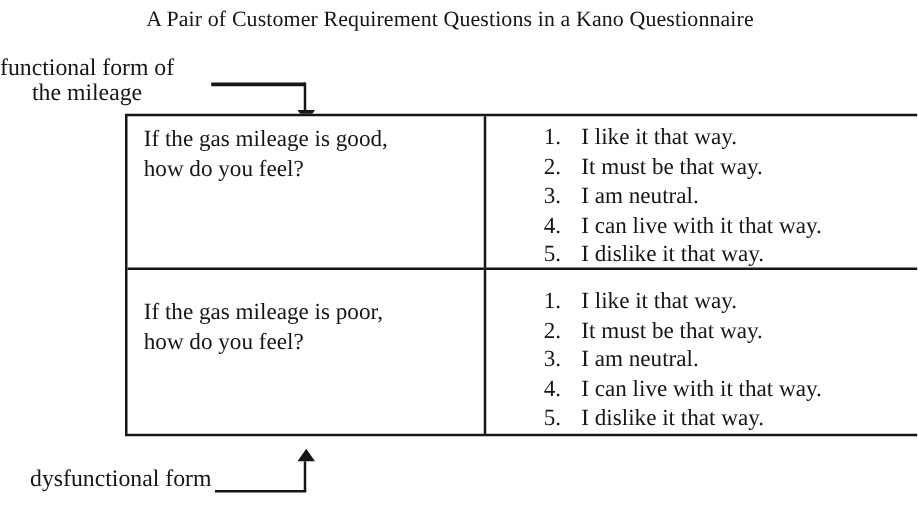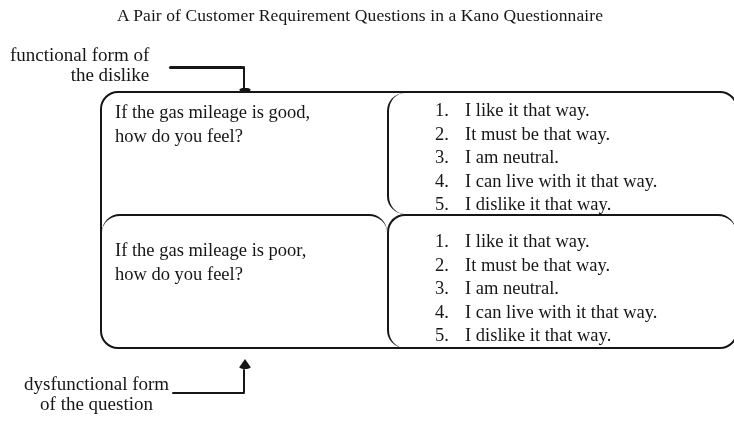--- a/index.html
+++ b/index.html
@@ -1,19 +1,19 @@
 <!DOCTYPE html>
 <html style="--ink: #161616; --background: #ffffff;"><head>
 <meta charset="utf-8">
 <style>
   :root {
     --ink: #161616;
     --background: #ffffff;
   }
-  * { box-sizing: border-box; margin: 0; padding: 0; border-radius: 18px; }
+  * { box-sizing: border-box; margin: 0; padding: 0; }
   html, body { background: var(--background); }
   .page {
     position: relative;
     width: 734px;
     height: 424px;
     background: var(--background);
     color: var(--ink);
     font-family: "Liberation Serif", "DejaVu Serif", serif;
     overflow: hidden;
   }
@@ -26,21 +26,21 @@
     font-size: 17.5px;
     letter-spacing: 0.1px;
   }
   .callout {
     position: absolute;
     font-size: 19px;
     line-height: 20px;
     text-align: center;
     white-space: nowrap;
   }
-  .callout-top   { left: 10px; top: 45px; text-align: right; }
+  .callout-top   { left: 0; top: 45px; }
   .callout-bottom{ left: 24px;  top: 374px; }
   .h-line, .v-line { position: absolute; background: var(--ink); }
   .top-h { left: 169px;   top: 66px;    width: 75px;  height: 2.5px; }
   .top-v { left: 242.5px; top: 66px;    width: 2.5px; height: 23px; }
   .bot-h { left: 172px;   top: 391.5px; width: 73px;  height: 2.5px; }
   .bot-v { left: 242.5px; top: 369px;   width: 2.5px; height: 24px; }
   .tri { position: absolute; width: 0; height: 0; }
   .tri-down {
     left: 237.5px; top: 88px;
     border-left: 7.5px solid transparent;
@@ -77,21 +77,21 @@
 </style>
 </head>
 <body>
 
 <div class="page">
 
   <div class="title">A Pair of Customer Requirement Questions in a Kano Questionnaire</div>
 
   <div class="callout callout-top">
     <div>functional form of</div>
-    <div>the dislike</div>
+    <div>the mileage</div>
   </div>
 
   <div class="h-line top-h"></div>
   <div class="v-line top-v"></div>
   <div class="tri tri-down"></div>
 
   <div class="ktable">
 
     <div class="cell qcell c1 r1">
       <div>If the gas mileage is good,</div>
@@ -150,16 +150,15 @@
     </div>
 
   </div>
 
   <div class="tri tri-up"></div>
   <div class="v-line bot-v"></div>
   <div class="h-line bot-h"></div>
 
   <div class="callout callout-bottom">
     <div>dysfunctional form</div>
-    <div>of the question</div>
   </div>
 
 </div>
 
 </body></html>

